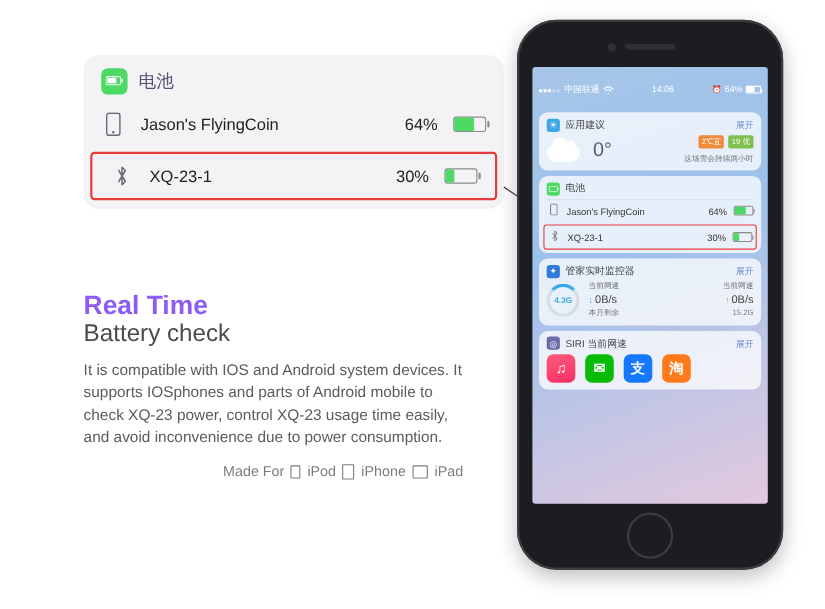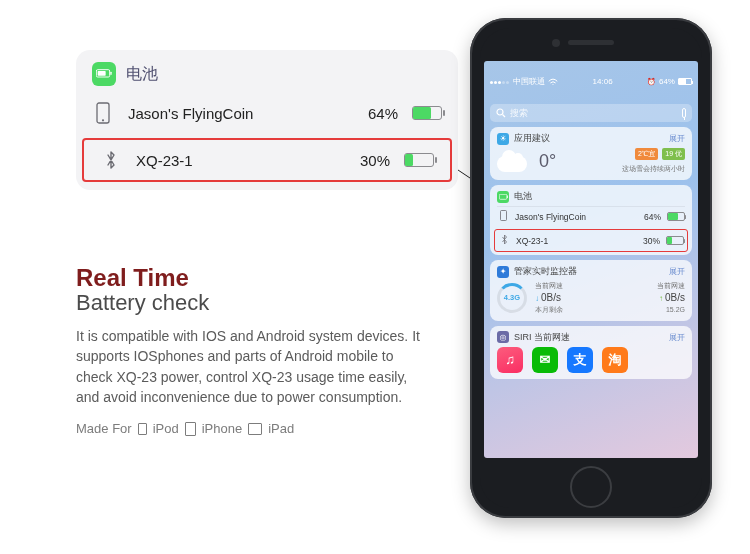--- a/index.html
+++ b/index.html
@@ -67,24 +67,24 @@
     background:#4CD964; border-radius:1.5px;
   }
 
   
   .text-block {
     position: absolute;
     left: 76px;
     top: 264px;
     width: 345px;
   }
-  .t-h1 { color: #7f1d1d; font-size: 24px; font-weight: 600; }
+  .t-h1 { color: #8b5cf6; font-size: 24px; font-weight: 600; }
   .t-h2 { color: #4B4B4B; font-size: 22px; font-weight: 300; margin-top: -2px; }
   .t-p  { color: #5B5B5B; font-size: 14px; line-height: 1.45; margin-top: 10px; }
-  .made-for { color:#7C7C7C; font-size:13px; margin-top:14px; display:flex; align-items:center; gap:6px;}
+  .made-for { color:#7C7C7C; font-size:13px; margin-top:14px; display:flex; align-items:center; gap:6px;justify-content:flex-end;}
   .mf-box { width:11px; height:14px; border:1px solid #7C7C7C; border-radius:1px; display:inline-block; }
   .mf-box.wide { width:14px; height:12px; }
   .mf-box.small { width:9px; height:12px; }
 
   
   .connector {
     position:absolute; left:0; top:0; width:750px; height:554px; pointer-events:none;
   }
 
   
@@ -304,28 +304,20 @@
         <div>14:06</div>
         <div class="sb-side">
           <span style="font-size:7px">⏰</span>
           <span>64%</span>
           <span class="sb-batt">
               <i></i>
             </span>
         </div>
       </div>
 
-      <div class="searchbar">
-        <svg width="10" height="10" viewBox="0 0 10 10">
-            <circle cx="4" cy="4" r="3" stroke="#fff" stroke-width="1.2" fill="none"></circle>
-            <line x1="6.5" y1="6.5" x2="9" y2="9" stroke="#fff" stroke-width="1.2"></line>
-          </svg>
-        <input placeholder="搜索" style="">
-        <span class="mic"></span>
-      </div>
 
       <div class="pcard">
         <div class="pcard-h">
           <div class="ico" style="background:#3DA8E6">☀</div>
           <div class="ttl">应用建议</div>
           <div class="act">展开</div>
         </div>
         <div class="weather-body">
           <div class="sun-cloud">
               <div class="cloud"></div>

